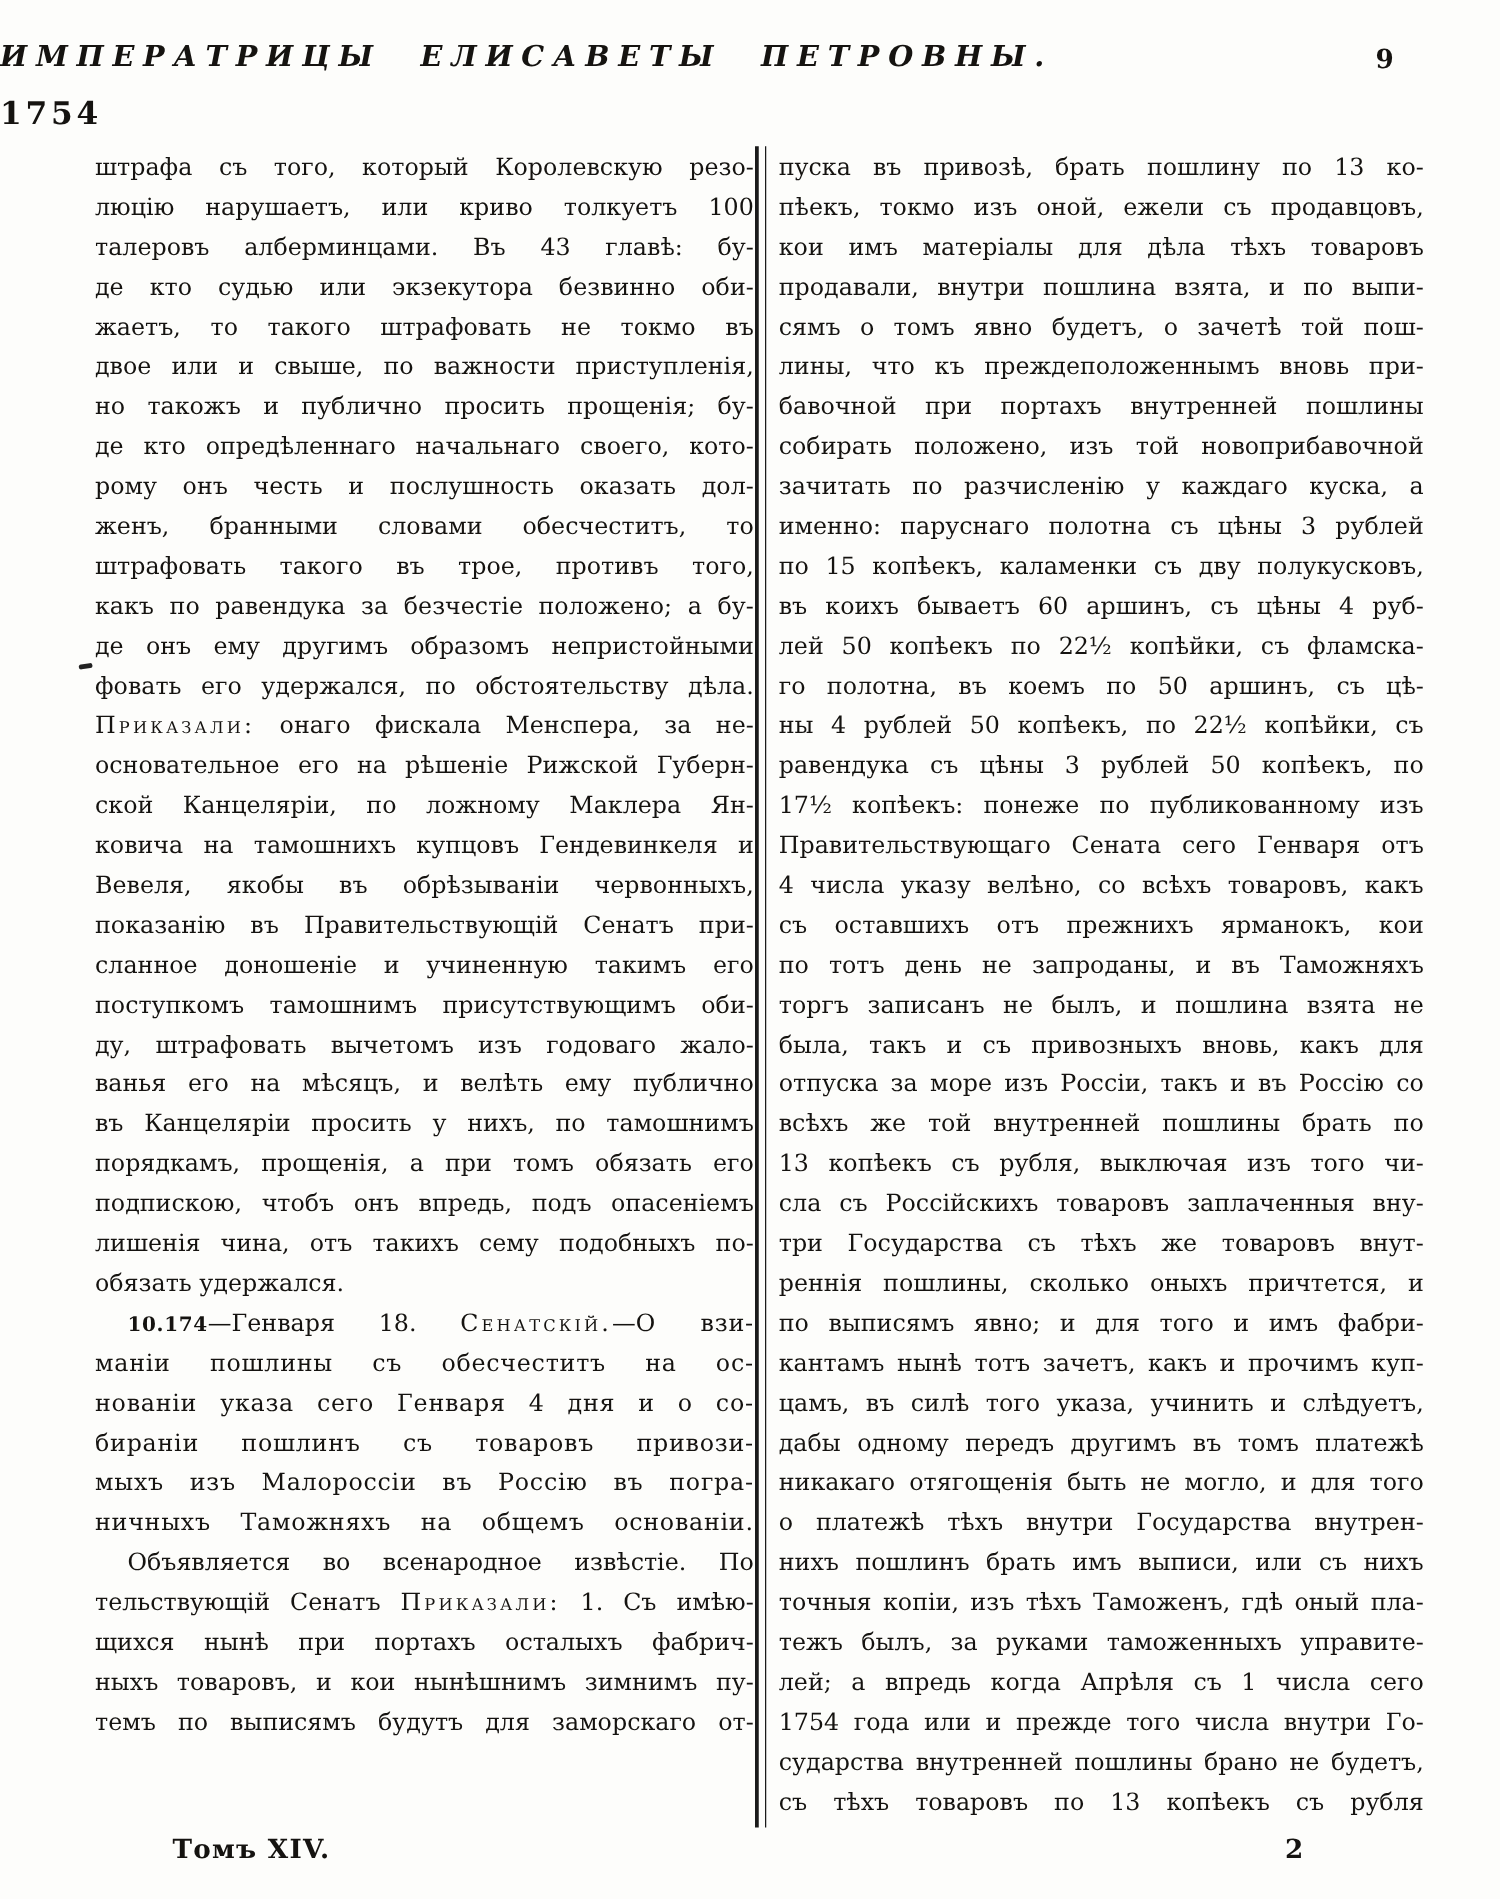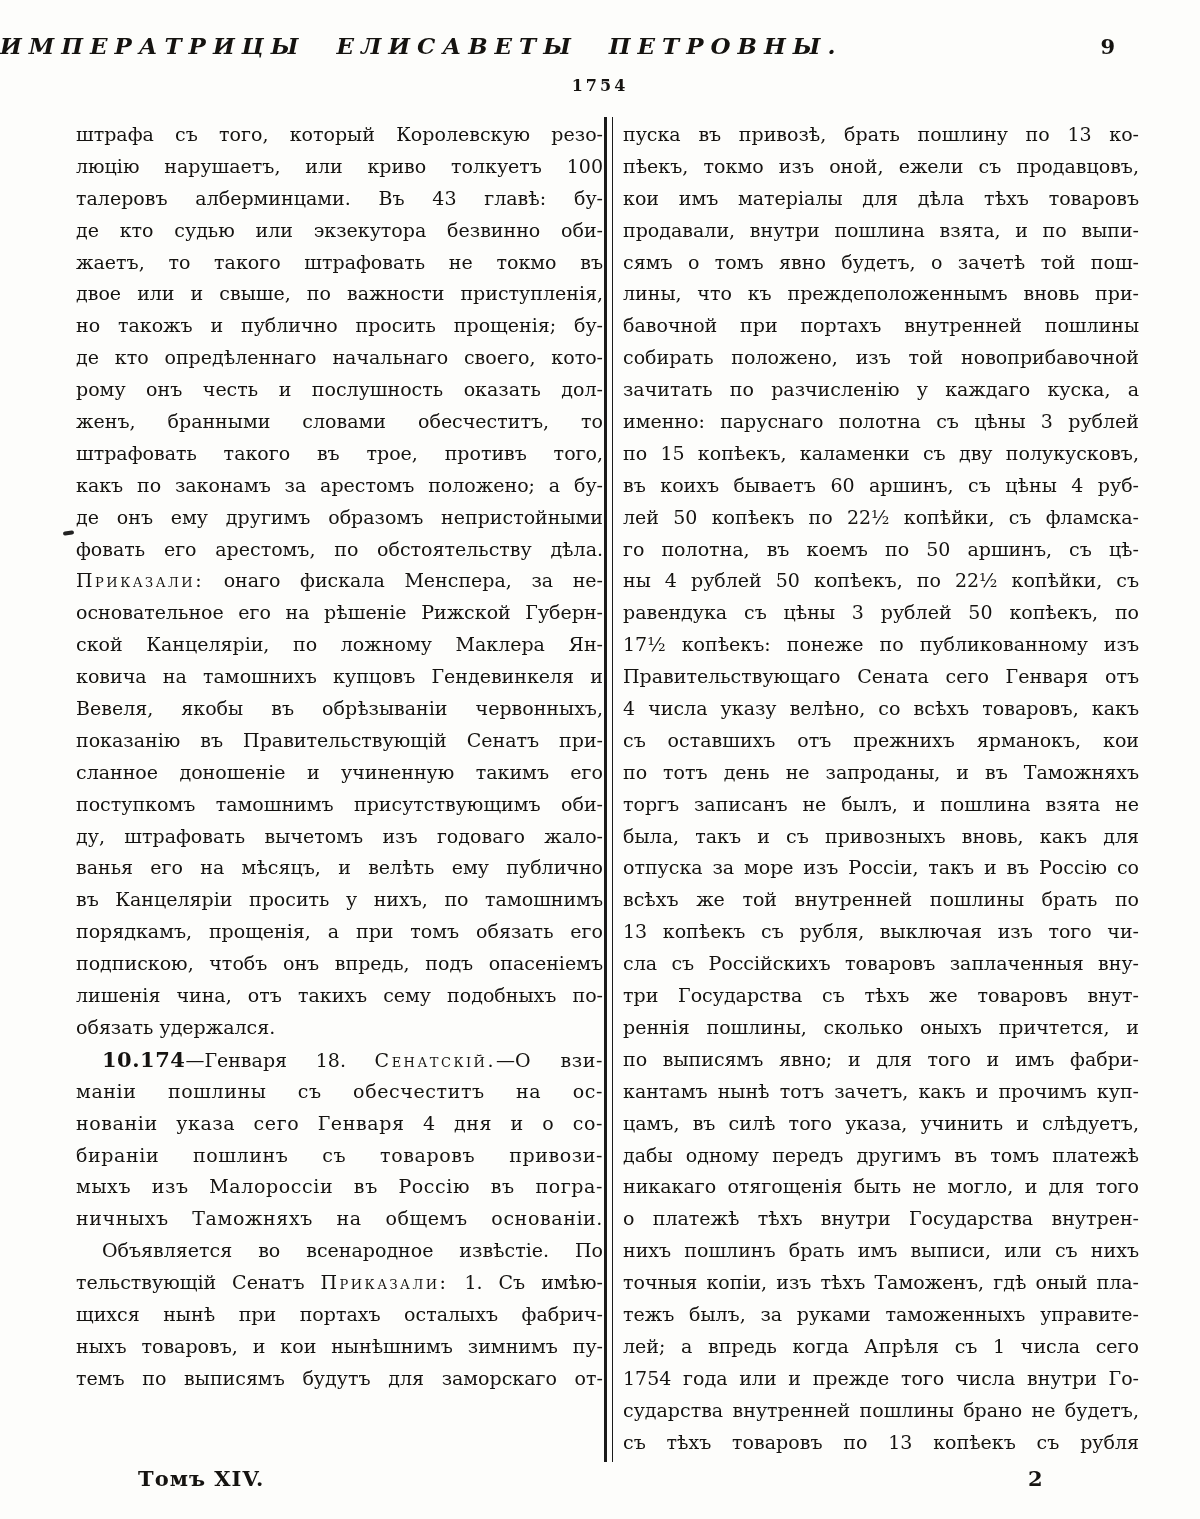--- a/index.html
+++ b/index.html
@@ -20,40 +20,40 @@
     position:absolute;left:0;right:0;text-align:left;
     font-size:23px;font-weight:700;letter-spacing:7px;word-spacing:16px;
     white-space:nowrap;
     font-style:italic;
   }
   .head-pagenum{
     position:absolute;right:85px;top:2px;
     font-size:21px;font-weight:700;
   }
   .head-year{
-    position:absolute;top:76px;left:0;width:1200px;text-align:center;
-    font-size:16px;font-weight:700;letter-spacing:3px;
+    position:absolute;top:76px;left:0;width:1200px;
+    font-size:25px;font-weight:700;letter-spacing:3px;
   }
 
   
   .col{position:absolute;top:119px;}
   .col-left{left:76px;width:527px;}
   .col-right{left:623px;width:516px;}
   .line{
     height:31.9px;line-height:31.9px;overflow:hidden;
     font-size:19px;
     text-align:justify;text-align-last:justify;
     white-space:nowrap;
   }
   
   .line{white-space:normal;}
   .line.nj{text-align-last:left;}
   .line.ind{text-indent:26px;}
   .s-n{font-style:normal;}
-  .s-b{font-weight:700;font-size:21px;letter-spacing:.5px;}
+  .s-b{font-weight:700;font-size:16px;letter-spacing:.5px;}
   .s-i{letter-spacing:.6px;}
   .s-sc{font-variant:small-caps;letter-spacing:2.5px;}
 
   
   .column-rule{
     position:absolute;left:604px;top:117px;height:1345px;width:5px;
     border-left:3px solid #1a1a1a;
     border-right:1.5px solid #1a1a1a;
   }
 
@@ -90,23 +90,23 @@
       <div class="line"><span class="s-n">люцію нарушаетъ, или криво толкуетъ 100</span></div>
       <div class="line"><span class="s-n">талеровъ алберминцами. Въ 43 главѣ: бу-</span></div>
       <div class="line"><span class="s-n">де кто судью или экзекутора безвинно оби-</span></div>
       <div class="line"><span class="s-n">жаетъ, то такого штрафовать не токмо въ</span></div>
       <div class="line"><span class="s-n">двое или и свыше, по важности приступленія,</span></div>
       <div class="line"><span class="s-n">но такожъ и публично просить прощенія; бу-</span></div>
       <div class="line"><span class="s-n">де кто опредѣленнаго начальнаго своего, кото-</span></div>
       <div class="line"><span class="s-n">рому онъ честь и послушность оказать дол-</span></div>
       <div class="line"><span class="s-n">женъ, бранными словами обесчеститъ, то</span></div>
       <div class="line"><span class="s-n">штрафовать такого въ трое, противъ того,</span></div>
-      <div class="line"><span class="s-n">какъ по законамъ за арестомъ положено; а бу-</span></div>
+      <div class="line"><span class="s-n">какъ по равендука за безчестіе положено; а бу-</span></div>
       <div class="line"><span class="s-n">де онъ ему другимъ образомъ непристойными</span></div>
-      <div class="line"><span class="s-n">фовать его арестомъ, по обстоятельству дѣла.</span></div>
+      <div class="line"><span class="s-n">фовать его удержался, по обстоятельству дѣла.</span></div>
       <div class="line"><span class="s-sc">Приказали:</span><span class="s-n"> онаго фискала Менспера, за не-</span></div>
       <div class="line"><span class="s-n">основательное его на рѣшеніе Рижской Губерн-</span></div>
       <div class="line"><span class="s-n">ской Канцеляріи, по ложному Маклера Ян-</span></div>
       <div class="line"><span class="s-n">ковича на тамошнихъ купцовъ Гендевинкеля и</span></div>
       <div class="line"><span class="s-n">Вевеля, якобы въ обрѣзываніи червонныхъ,</span></div>
       <div class="line"><span class="s-n">показанію въ Правительствующій Сенатъ при-</span></div>
       <div class="line"><span class="s-n">сланное доношеніе и учиненную такимъ его</span></div>
       <div class="line"><span class="s-n">поступкомъ тамошнимъ присутствующимъ оби-</span></div>
       <div class="line"><span class="s-n">ду, штрафовать вычетомъ изъ годоваго жало-</span></div>
       <div class="line"><span class="s-n">ванья его на мѣсяцъ, и велѣть ему публично</span></div>

